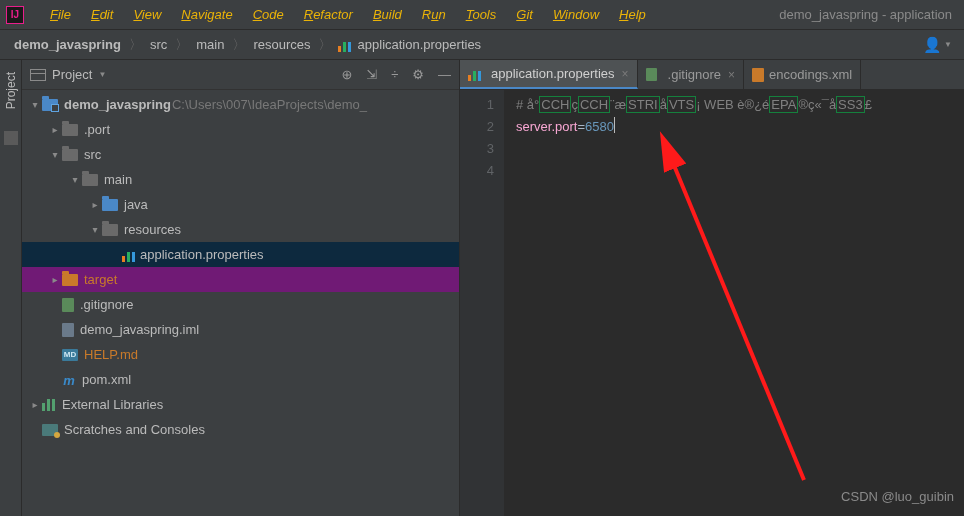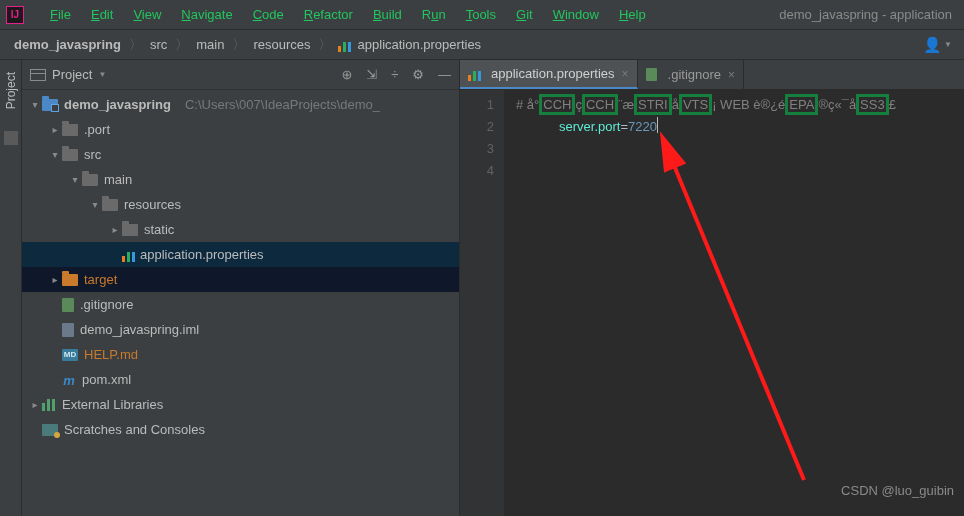--- a/index.html
+++ b/index.html
@@ -1,19 +1,19 @@
 <!DOCTYPE html>
 <html><head>
 <meta charset="utf-8">
 <style>
 * { margin:0; padding:0; box-sizing:border-box; font-family:"Segoe UI",Arial,sans-serif; font-size:13px; }
 body { background:#3c3f41; color:#bbbbbb; width:964px; height:516px; overflow:hidden; position:relative; }
 .menubar { height:30px; background:#3c3f41; display:flex; align-items:center; padding:0 6px; border-bottom:1px solid #2b2b2b; }
 .app-icon { width:18px; height:18px; background:#1a1a1a; border:1px solid #e91e8c; display:flex; align-items:center; justify-content:center; color:#e91e8c; font-size:10px; font-weight:bold; margin-right:16px; }
-.menu-item { padding:0 10px; color:#22c55e; cursor:pointer; }
+.menu-item { padding:0 10px; color:#eab308; cursor:pointer;font-style:italic; }
 .menu-item u { text-decoration:underline; }
 .window-title { margin-left:auto; color:#8a8a8a; padding-right:6px; white-space:nowrap; }
 .navbar { height:30px; background:#3c3f41; display:flex; align-items:center; padding:0 12px; border-bottom:1px solid #2b2b2b; }
 .crumb { color:#bbbbbb; padding:0 2px; }
 .crumb.bold { font-weight:600; }
 .chev { color:#6a6a6a; padding:0 6px; }
 .prop-icon { display:inline-block; width:14px; height:14px; margin-right:4px; vertical-align:-2px; position:relative; }
 .prop-icon::before { content:""; position:absolute; left:0; bottom:0; width:3px; height:6px; background:#e67e22; }
 .prop-icon::after { content:""; position:absolute; left:5px; bottom:0; width:3px; height:10px; background:#27ae60; box-shadow:5px 0 0 -0px #3498db; }
 .user-icon { margin-left:auto; color:#8a8a8a; font-size:15px; display:flex; align-items:center; }
@@ -26,21 +26,21 @@
 .panel-header { height:30px; display:flex; align-items:center; padding:0 8px; border-bottom:1px solid #323232; background:#3c3f41; }
 .panel-header .picon { width:16px; height:12px; border:1px solid #8a8a8a; margin-right:6px; position:relative; }
 .panel-header .picon::after { content:""; position:absolute; top:3px; left:0; right:0; height:1px; background:#8a8a8a; }
 .panel-header .title { color:#bbbbbb; }
 .panel-header .drop { font-size:8px; margin-left:6px; color:#8a8a8a; }
 .panel-header .tools { margin-left:auto; display:flex; gap:14px; color:#9a9a9a; font-size:14px; align-items:center; }
 .panel-header .tools span { cursor:pointer; }
 .tree { flex:1; overflow:auto; padding-top:2px; }
 .tree-row { height:25px; display:flex; align-items:center; white-space:nowrap; cursor:pointer; }
 .tree-row.selected { background:#0d293e; }
-.tree-row.hl { background:#0f172a; }
+.tree-row.hl { background:#701a75; }
 .arrow { width:14px; text-align:center; color:#8a8a8a; font-size:10px; display:inline-block; }
 .arrow.down::before { content:"▾"; }
 .arrow.right::before { content:"▸"; }
 .arrow.none { visibility:hidden; }
 .folder-icon { width:16px; height:12px; background:#6a6a6a; border-radius:1px; margin-right:6px; display:inline-block; position:relative; }
 .folder-icon::before { content:""; position:absolute; top:-3px; left:0; width:7px; height:3px; background:#6a6a6a; border-radius:1px 1px 0 0; }
 .folder-icon.orange { background:#c97a2a; }
 .folder-icon.orange::before { background:#c97a2a; }
 .folder-icon.blue { background:#4a88c7; }
 .folder-icon.blue::before { background:#4a88c7; }
@@ -64,27 +64,27 @@
 .editor-area { flex:1; display:flex; flex-direction:column; background:#2b2b2b; }
 .tabs { height:30px; background:#3c3f41; display:flex; align-items:stretch; border-bottom:1px solid #2b2b2b; }
 .tab { display:flex; align-items:center; padding:0 8px; border-right:1px solid #2b2b2b; cursor:pointer; color:#9a9a9a; gap:5px; }
 .tab.active { background:#4e5254; color:#d0d0d0; border-bottom:2px solid #4a88c7; }
 .tab .close { color:#7a7a7a; font-size:12px; margin-left:2px; }
 .tab .xml-icon { width:12px; height:14px; background:#c97a2a; display:inline-block; border-radius:1px; }
 .editor { flex:1; display:flex; position:relative; overflow:hidden; }
 .gutter { width:44px; background:#313335; color:#606366; text-align:right; padding:4px 10px 0 0; font-family:Consolas,monospace; font-size:13px; line-height:22px; }
 .code { flex:1; padding:4px 0 0 12px; font-family:Consolas,monospace; font-size:14px; line-height:22px; color:#a9b7c6; position:relative; }
 .code .comment { color:#808080; }
-.code .boxed { border:3px solid #15803d; padding:0 1px; }
-.code .key { color:#5eead4;margin-left:43px; }
+.code .boxed { border:1px solid #15803d; padding:0 1px; }
+.code .key { color:#f9a8d4; }
 .code .eq { color:#a9b7c6; }
 .code .num { color:#6897bb; }
 .caret { display:inline-block; width:1px; height:16px; background:#bbbbbb; vertical-align:-2px; }
 .arrow-svg { position:absolute; pointer-events:none; }
-.watermark { position:absolute; right:10px; bottom:18px; color:#8a8a8a; font-size:13px; }
+.watermark { position:absolute; right:10px; bottom:12px; color:#8a8a8a; font-size:13px; }
 </style>
 </head>
 <body>
 
 <div class="menubar">
   <div class="app-icon">IJ</div>
   <div class="menu-item"><u>F</u>ile</div>
   <div class="menu-item"><u>E</u>dit</div>
   <div class="menu-item"><u>V</u>iew</div>
   <div class="menu-item"><u>N</u>avigate</div>
@@ -130,46 +130,46 @@
         <span>÷</span>
         <span>⚙</span>
         <span>—</span>
       </div>
     </div>
     <div class="tree">
       <div class="tree-row" style="padding-left:6px">
         <span class="arrow down"></span>
         <span class="folder-icon module"></span>
         <span class="label bold">demo_javaspring</span>
-        <span class="label dim" style="margin-left:14px">C:\Users\007\IdeaProjects\demo_</span>
+        <span class="label dim" style="margin-left:1px">C:\Users\007\IdeaProjects\demo_</span>
       </div>
       <div class="tree-row" style="padding-left:26px">
         <span class="arrow right"></span>
         <span class="folder-icon"></span>
         <span class="label">.port</span>
       </div>
       <div class="tree-row" style="padding-left:26px">
         <span class="arrow down"></span>
         <span class="folder-icon"></span>
         <span class="label">src</span>
       </div>
       <div class="tree-row" style="padding-left:46px">
         <span class="arrow down"></span>
         <span class="folder-icon"></span>
         <span class="label">main</span>
       </div>
       <div class="tree-row" style="padding-left:66px">
+        <span class="arrow right"></span>
+        <span class="folder-icon blue"></span>
+        <span class="label">java</span>
+      </div>
+      <div class="tree-row" style="padding-left:66px">
         <span class="arrow down"></span>
         <span class="folder-icon"></span>
         <span class="label">resources</span>
-      </div>
-      <div class="tree-row" style="padding-left:86px">
-        <span class="arrow right"></span>
-        <span class="folder-icon"></span>
-        <span class="label">static</span>
       </div>
       <div class="tree-row selected" style="padding-left:86px">
         <span class="arrow none"></span>
         <span class="prop-icon"></span>
         <span class="label">application.properties</span>
       </div>
       <div class="tree-row hl" style="padding-left:26px">
         <span class="arrow right"></span>
         <span class="folder-icon orange"></span>
         <span class="label orange">target</span>
@@ -207,31 +207,35 @@
       <div class="tab active">
         <span class="prop-icon"></span>
         <span>application.properties</span>
         <span class="close">×</span>
       </div>
       <div class="tab">
         <span class="file-icon git" style="width:11px;height:13px"></span>
         <span>.gitignore</span>
         <span class="close">×</span>
       </div>
+      <div class="tab">
+        <span class="xml-icon"></span>
+        <span>encodings.xml</span>
+      </div>
     </div>
     <div class="editor">
       <div class="gutter">
         <div>1</div>
         <div>2</div>
         <div>3</div>
         <div>4</div>
       </div>
       <div class="code">
         <div class="comment"><span># å°</span><span class="boxed">CCH</span><span>ç</span><span class="boxed">CCH</span><span>¨æ</span><span class="boxed">STRI</span><span>å</span><span class="boxed">VTS</span><span>¡ WEB è®¿é</span><span class="boxed">EPA</span><span>®ç«¯å</span><span class="boxed">SS3</span><span>£</span></div>
-        <div><span class="key">server.port</span><span class="eq">=</span><span class="num">7220</span><span class="caret"></span></div>
+        <div><span class="key">server.port</span><span class="eq">=</span><span class="num">6580</span><span class="caret"></span></div>
         <svg class="arrow-svg" width="240" height="360" style="left:100px; top:40px">
           <defs>
               <marker id="ah" markerWidth="12" markerHeight="12" refX="6" refY="3" orient="auto">
                 <path d="M0,0 L0,6 L10,3 z" fill="#ff1a1a"></path>
               </marker>
             </defs>
           <line x1="200" y1="350" x2="62" y2="16" stroke="#ff1a1a" stroke-width="4" marker-end="url(#ah)"></line>
         </svg>
       </div>
     </div>

